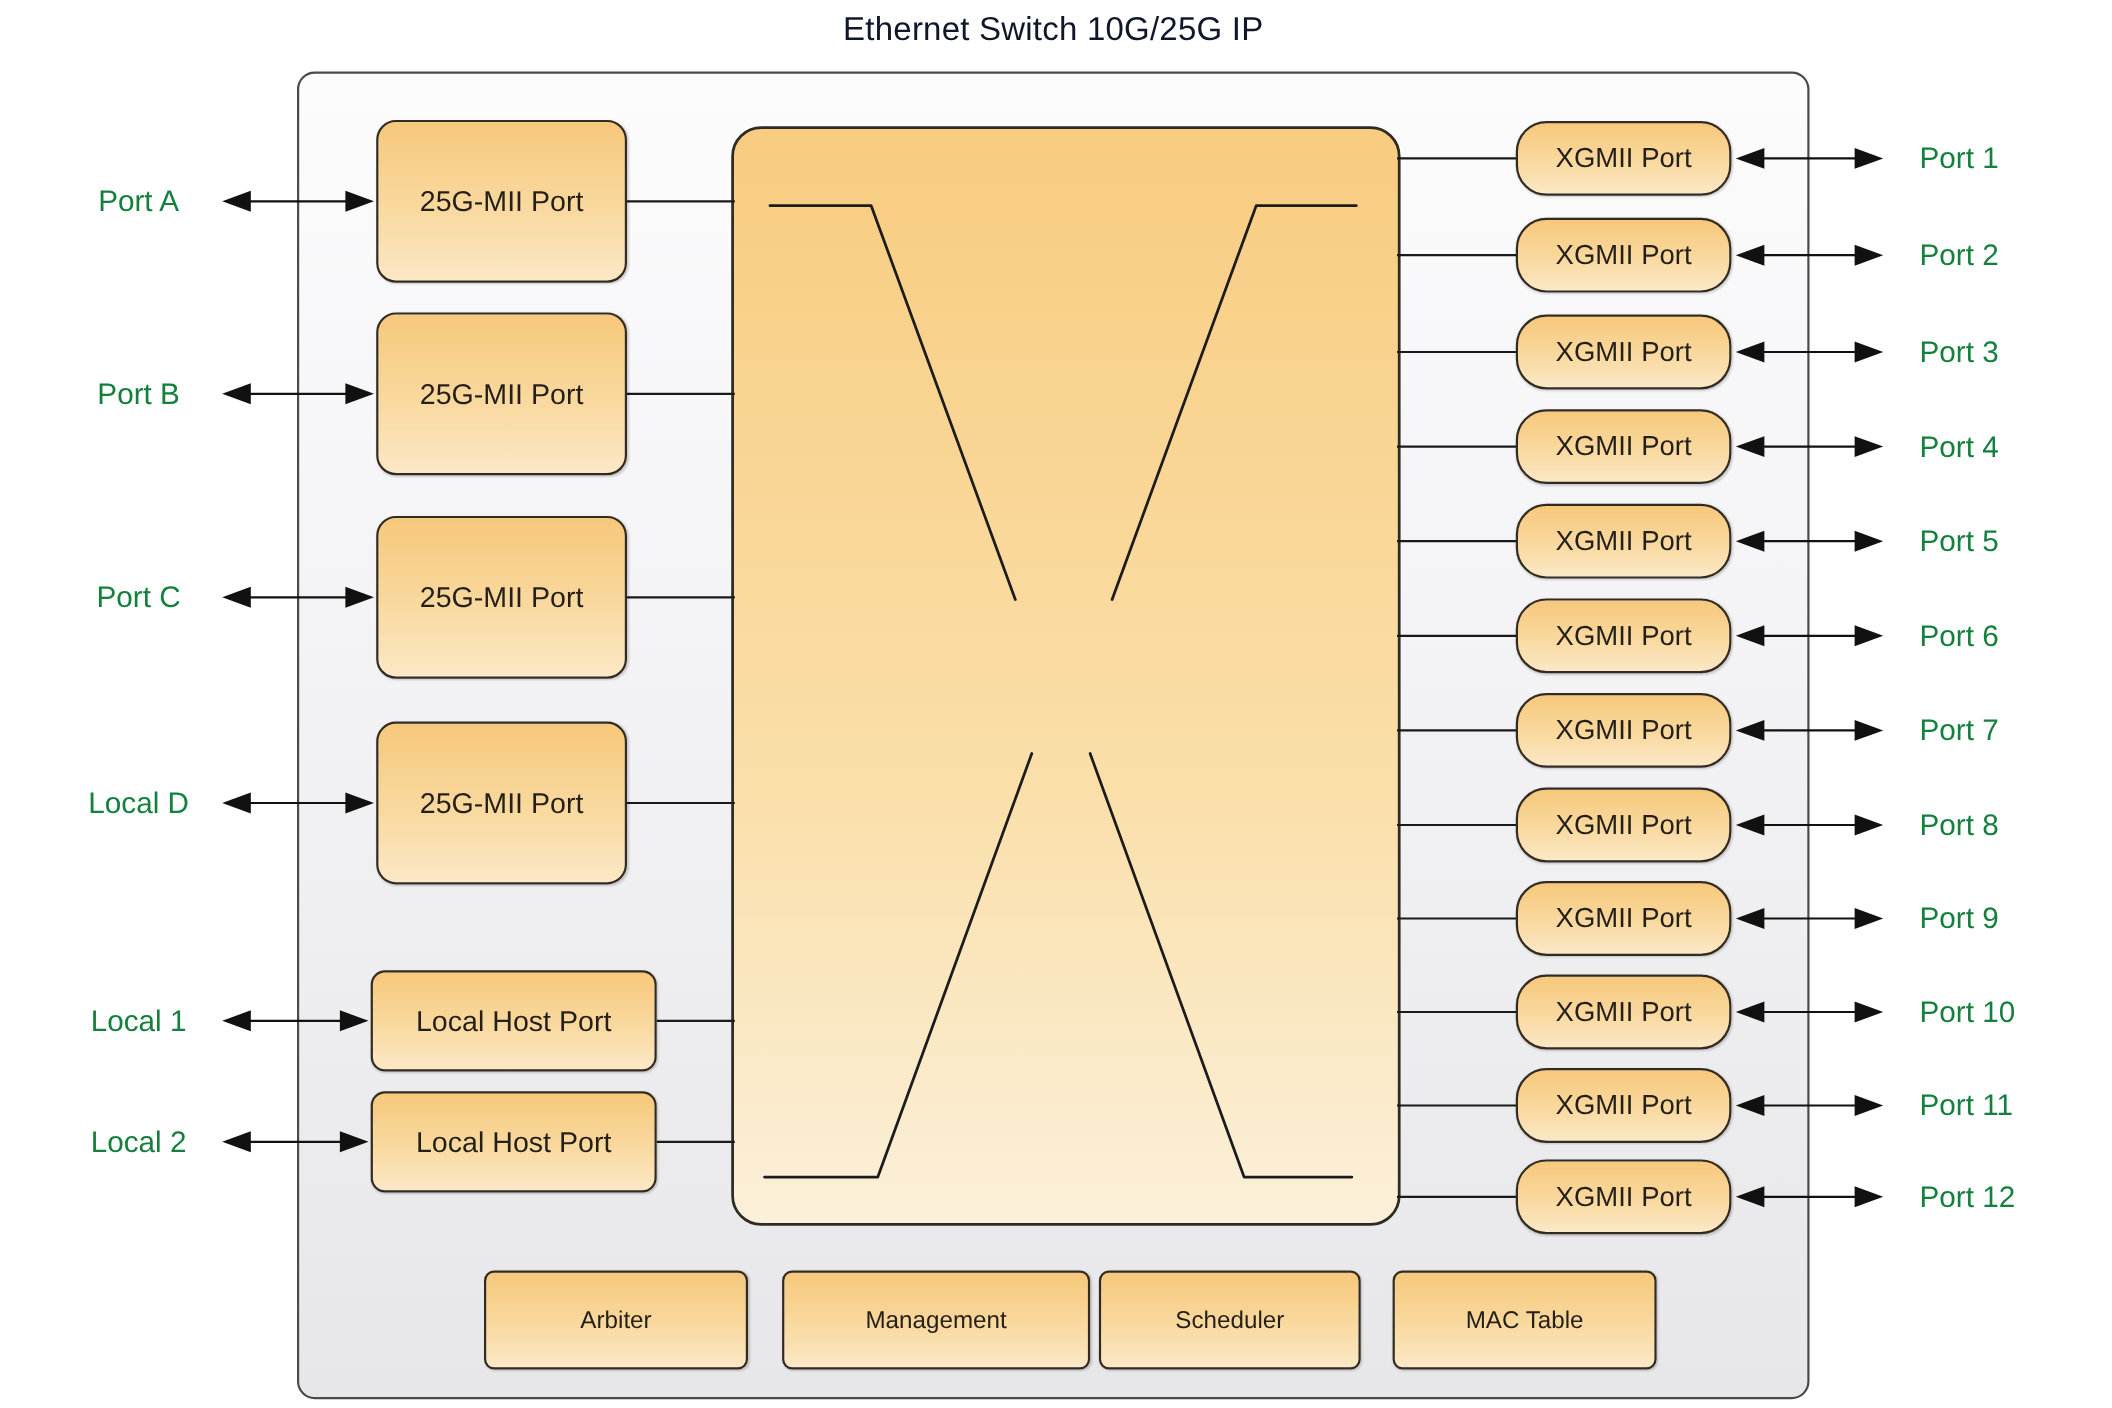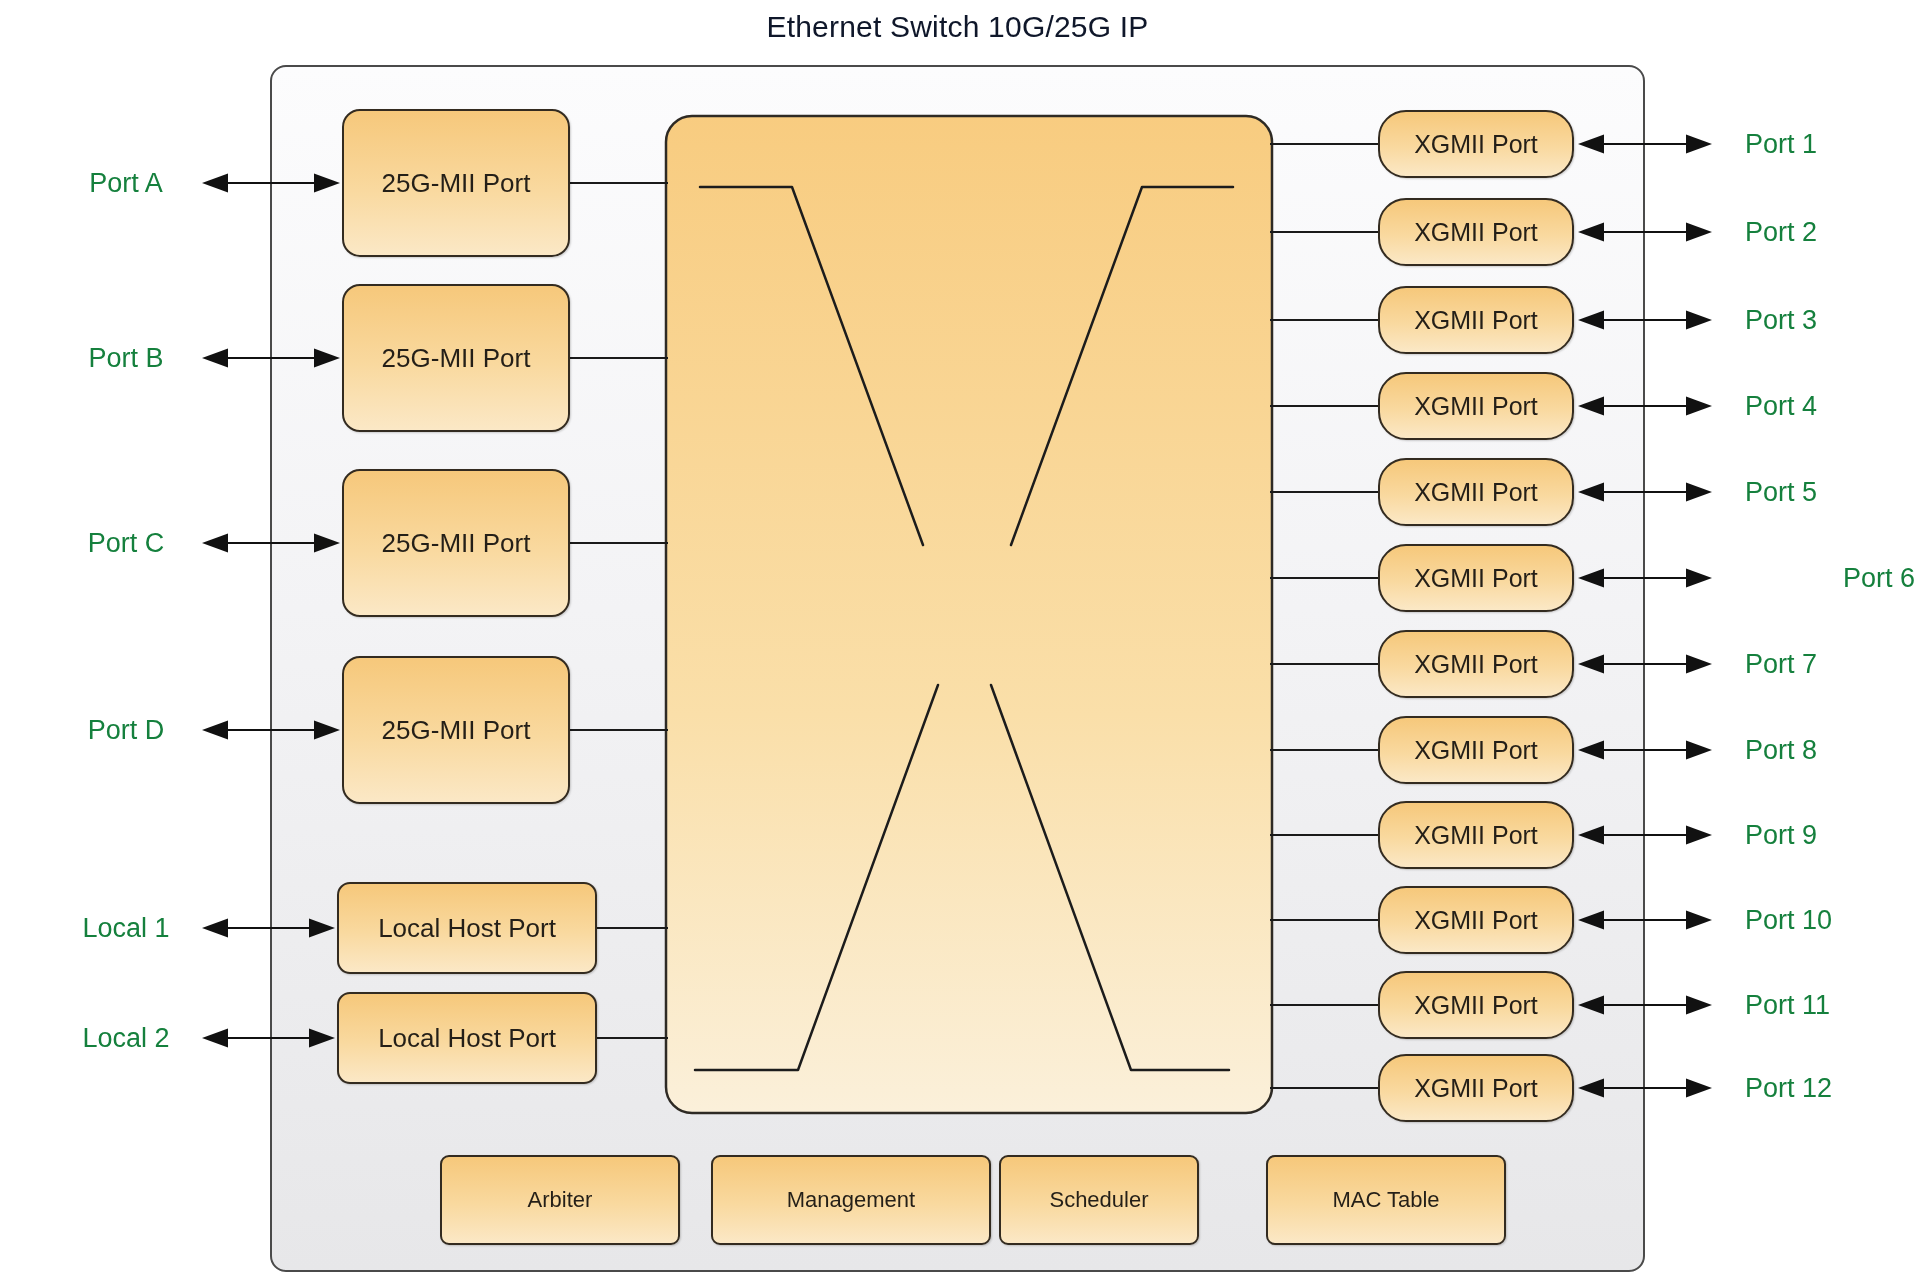--- a/index.html
+++ b/index.html
@@ -173,48 +173,48 @@
   </svg>
 
   <div id="nodes">
       <div class="node mii" style="left: 342px; top: 109px; width: 228px; height: 148px;">25G-MII Port</div>
       <div class="portlabel left" style="left: 66px; top: 164px; width: 120px;">Port A</div>
       <div class="node mii" style="left: 342px; top: 284px; width: 228px; height: 148px;">25G-MII Port</div>
       <div class="portlabel left" style="left: 66px; top: 339px; width: 120px;">Port B</div>
       <div class="node mii" style="left: 342px; top: 469px; width: 228px; height: 148px;">25G-MII Port</div>
       <div class="portlabel left" style="left: 66px; top: 524px; width: 120px;">Port C</div>
       <div class="node mii" style="left: 342px; top: 656px; width: 228px; height: 148px;">25G-MII Port</div>
-      <div class="portlabel left" style="left: 66px; top: 711px; width: 120px;">Port D</div>
+      <div class="portlabel left" style="left: 66px; top: 711px; width: 120px;">Local D</div>
       <div class="node localhost" style="left: 337px; top: 882px; width: 260px; height: 92px;">Local Host Port</div>
       <div class="portlabel left" style="left: 66px; top: 909px; width: 120px;">Local 1</div>
       <div class="node localhost" style="left: 337px; top: 992px; width: 260px; height: 92px;">Local Host Port</div>
       <div class="portlabel left" style="left: 66px; top: 1019px; width: 120px;">Local 2</div>
       <div class="node xgmii" style="left: 1378px; top: 110px; width: 196px; height: 68px;">XGMII Port</div>
       <div class="portlabel right" style="left: 1745px; top: 125px; width: 170px;">Port 1</div>
       <div class="node xgmii" style="left: 1378px; top: 198px; width: 196px; height: 68px;">XGMII Port</div>
       <div class="portlabel right" style="left: 1745px; top: 213px; width: 170px;">Port 2</div>
       <div class="node xgmii" style="left: 1378px; top: 286px; width: 196px; height: 68px;">XGMII Port</div>
       <div class="portlabel right" style="left: 1745px; top: 301px; width: 170px;">Port 3</div>
       <div class="node xgmii" style="left: 1378px; top: 372px; width: 196px; height: 68px;">XGMII Port</div>
       <div class="portlabel right" style="left: 1745px; top: 387px; width: 170px;">Port 4</div>
       <div class="node xgmii" style="left: 1378px; top: 458px; width: 196px; height: 68px;">XGMII Port</div>
       <div class="portlabel right" style="left: 1745px; top: 473px; width: 170px;">Port 5</div>
       <div class="node xgmii" style="left: 1378px; top: 544px; width: 196px; height: 68px;">XGMII Port</div>
-      <div class="portlabel right" style="left: 1745px; top: 559px; width: 170px; text-align: right;">Port 6</div>
+      <div class="portlabel right" style="left: 1745px; top: 559px; width: 170px;">Port 6</div>
       <div class="node xgmii" style="left: 1378px; top: 630px; width: 196px; height: 68px;">XGMII Port</div>
       <div class="portlabel right" style="left: 1745px; top: 645px; width: 170px;">Port 7</div>
       <div class="node xgmii" style="left: 1378px; top: 716px; width: 196px; height: 68px;">XGMII Port</div>
       <div class="portlabel right" style="left: 1745px; top: 731px; width: 170px;">Port 8</div>
       <div class="node xgmii" style="left: 1378px; top: 801px; width: 196px; height: 68px;">XGMII Port</div>
       <div class="portlabel right" style="left: 1745px; top: 816px; width: 170px;">Port 9</div>
       <div class="node xgmii" style="left: 1378px; top: 886px; width: 196px; height: 68px;">XGMII Port</div>
       <div class="portlabel right" style="left: 1745px; top: 901px; width: 170px;">Port 10</div>
       <div class="node xgmii" style="left: 1378px; top: 971px; width: 196px; height: 68px;">XGMII Port</div>
       <div class="portlabel right" style="left: 1745px; top: 986px; width: 170px;">Port 11</div>
       <div class="node xgmii" style="left: 1378px; top: 1054px; width: 196px; height: 68px;">XGMII Port</div>
       <div class="portlabel right" style="left: 1745px; top: 1069px; width: 170px;">Port 12</div>
       <div class="node bottom" style="left: 440px; top: 1155px; width: 240px; height: 90px;">Arbiter</div>
       <div class="node bottom" style="left: 711px; top: 1155px; width: 280px; height: 90px;">Management</div>
-      <div class="node bottom" style="left: 999px; top: 1155px; width: 200px; height: 90px;">Scheduler</div>
+      <div class="node bottom" style="left: 999px; top: 1155px; width: 238px; height: 90px;">Scheduler</div>
       <div class="node bottom" style="left: 1266px; top: 1155px; width: 240px; height: 90px;">MAC Table</div>
     </div>
 
 </div>
 
 </body></html>

